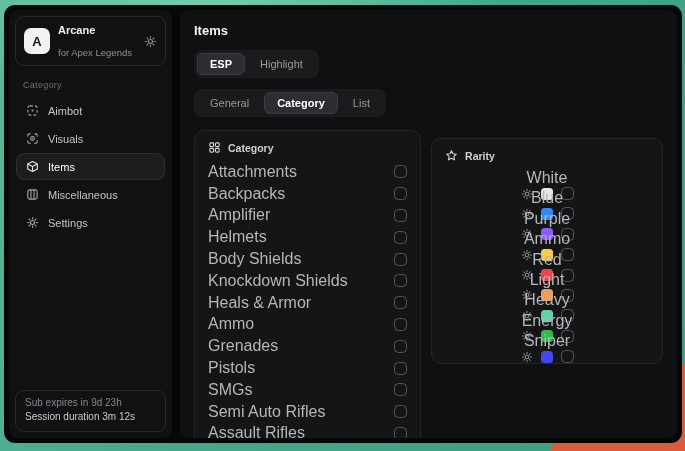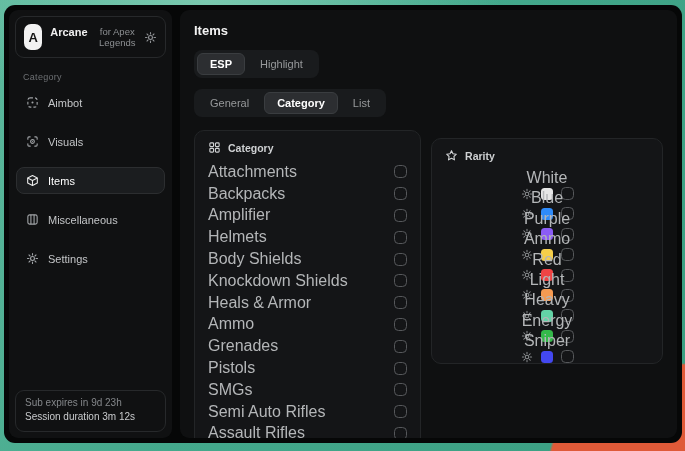--- a/index.html
+++ b/index.html
@@ -24,28 +24,28 @@
   }
   .brandcard{
     border:1px solid #27292b; border-radius:9px; padding:7px 8px;
     display:flex; align-items:center; gap:8px;
   }
   .logo{
     width:26px; height:26px; background:#f2f2f2; border-radius:7px;
     display:flex; align-items:center; justify-content:center;
     font-weight:bold; font-size:13px; color:#141414;
   }
-  .brandtxt{ display:flex; flex-direction:row; gap:11px; }
+  .brandtxt{ display:flex; flex-direction:column; gap:11px; }
   .brandname{ font-size:11px; font-weight:700; color:#f0f0f0; }
   .brandsub{ font-size:9.5px; color:#8d9093;text-align:center; }
   .brandgear{ margin-left:auto; color:#8d9093; display:flex; }
   .sectionlabel{
     margin:14px 8px 7px; font-size:9px; color:#6d7073; letter-spacing:.3px;
   }
-  .menu{ display:flex; flex-direction:column; gap:12px; }
+  .menu{ display:flex; flex-direction:column; gap:1px; }
   .mitem{
     height:27px; display:flex; align-items:center; gap:9px;
     padding:0 9px; margin:0 1px; border-radius:8px; border:1px solid transparent;
     color:#c3c5c7; font-size:11px; cursor:default;
   }
   .mitem .ic{ color:#a0a3a6; display:flex; }
   .mitem.active{ background:#1b1d1f; border-color:#2c2e30; color:#ffffff; }
   .mitem.active .ic{ color:#e8e8e8; }
   .sidefoot{
     margin-top:auto; border:1px solid #27292b; border-radius:9px;

